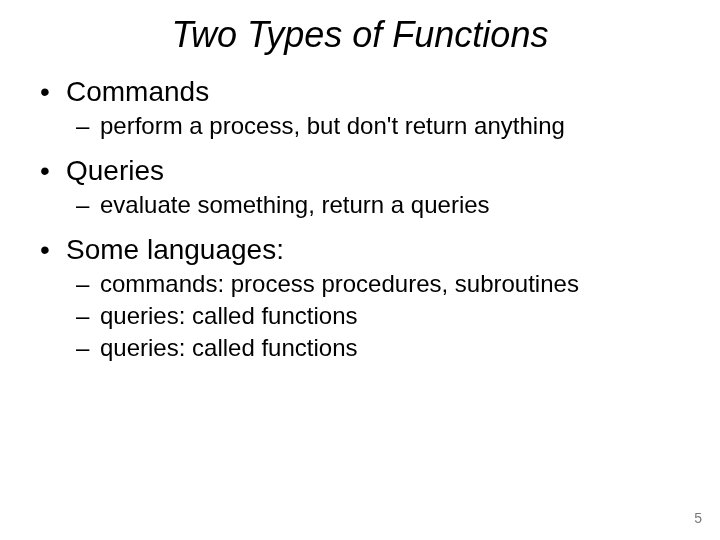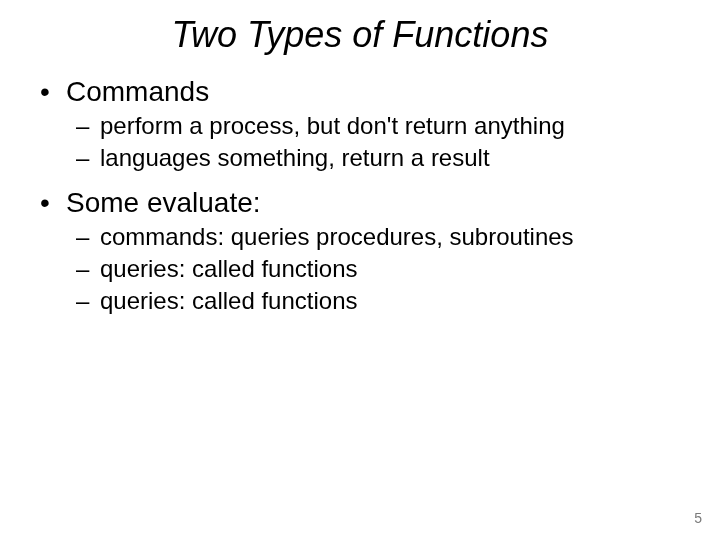--- a/index.html
+++ b/index.html
@@ -77,29 +77,32 @@
 
   <div class="content">
 
     <div class="lvl1">
       <span>Commands</span>
     </div>
     <div class="lvl2">
       <span>perform a process, but don't return anything</span>
     </div>
 
+    <div class="lvl1">
+      <span>Queries</span>
+    </div>
     <div class="lvl2">
-      <span>languages something, return a result</span>
+      <span>evaluate something, return a queries</span>
     </div>
 
     <div class="lvl1">
-      <span>Some evaluate:</span>
+      <span>Some languages:</span>
     </div>
     <div class="lvl2">
-      <span>commands: queries procedures, subroutines</span>
+      <span>commands: process procedures, subroutines</span>
     </div>
     <div class="lvl2">
       <span>queries: called functions</span>
     </div>
 
     <div class="lvl2">
       <span>queries: called functions</span>
     </div>
 
   </div>

